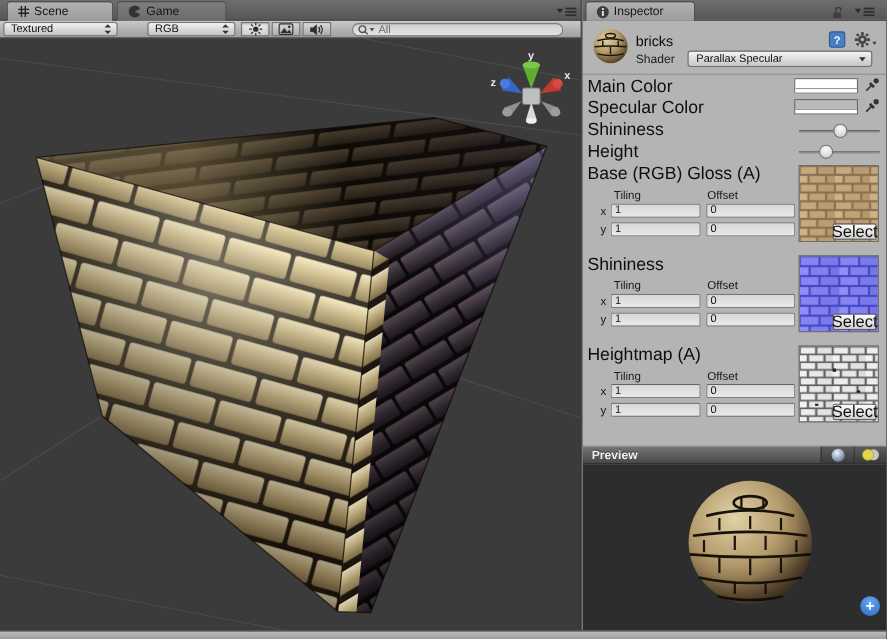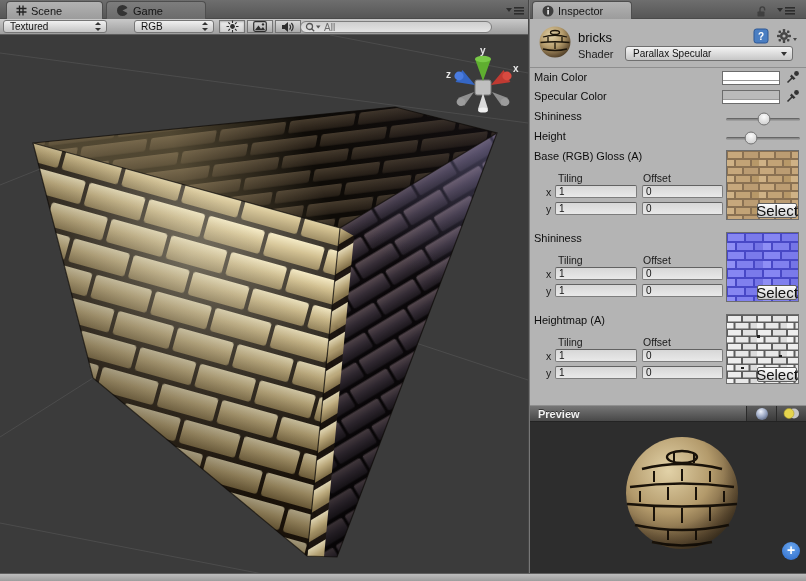--- a/index.html
+++ b/index.html
@@ -26,21 +26,21 @@
   .updown:after{bottom:0;border-top:3.5px solid #333}
   .tbtn{position:absolute;top:1px;width:26px;height:13px;border:1px solid #757575;box-sizing:border-box;
         display:flex;align-items:center;justify-content:center;background:linear-gradient(#d9d9d9,#ababab)}
   .tbtn.pressed{background:linear-gradient(#efefef,#cfcfcf);box-shadow:inset 0 1px 2px rgba(0,0,0,.25)}
   .searchbox{position:absolute;top:2px;height:12px;border:1px solid #7e7e7e;border-radius:7px;
         background:linear-gradient(#cfcfcf,#e4e4e4);display:flex;align-items:center;padding:0 4px;box-sizing:border-box}
   .searchbox input{border:none;background:transparent;outline:none;font-size:10px;color:#6b6b6b;width:150px;padding:0;margin-left:2px;font-family:inherit}
   
   .inspector{position:absolute;left:530px;top:0;width:276px;height:573px;background:#b4b4b4}
   .insp-divider{position:absolute;left:528px;top:0;width:2px;height:573px;background:linear-gradient(90deg,#2e2e2e,#8f8f8f)}
-  .lbl{position:absolute;font-size:11px;color:#0e0e0e}
+  .lbl{position:absolute;font-size:16px;color:#0e0e0e}
   .hdr-name{font-size:13px;color:#0a0a0a}
   .shader-dd{position:absolute;height:15px;border:1px solid #6f6f6f;border-radius:3px;
       background:linear-gradient(#f4f4f4,#c6c6c6);display:flex;align-items:center;box-sizing:border-box}
   .shader-dd .txt{font-size:10px;color:#111;padding-left:7px;flex:1}
   .darr{width:0;height:0;border-left:3.5px solid transparent;border-right:3.5px solid transparent;border-top:4px solid #333;margin-right:5px}
   .swatch{position:absolute;width:58px;height:14px;border:1px solid #6c6c6c;box-sizing:border-box}
   .swatch .alpha{position:absolute;left:0;right:0;bottom:0;height:3px;background:#fff;border-top:1px solid #9a9a9a}
   .slider{position:absolute;width:74px;height:14px}
   .slider .track{position:absolute;left:0;right:0;top:6px;height:3px;border-radius:2px;
       background:linear-gradient(#808080,#a8a8a8);border-top:1px solid #666;box-sizing:border-box}
@@ -113,21 +113,21 @@
       <polygon points="2,9 5.5,4.5 8,8 10,6 12,9" fill="#2e2e2e"></polygon>
       <circle cx="10" cy="3.4" r="1.2" fill="#2e2e2e"></circle>
     </svg>
   </div>
   <div class="tbtn" style="left:275px">
     <svg width="14" height="12">
       <polygon points="1,4 3.6,4 7,1 7,11 3.6,8 1,8" fill="#2e2e2e"></polygon>
       <path d="M8.6 3.5 a4 4 0 0 1 0 5 M10.4 2 a6.2 6.2 0 0 1 0 8" stroke="#2e2e2e" stroke-width="1.2" fill="none"></path>
     </svg>
   </div>
-  <div class="searchbox" style="left:300px;width:192px">
+  <div class="searchbox" style="left:320px;width:192px">
     <svg width="17" height="11">
       <circle cx="4.5" cy="4.5" r="3" fill="none" stroke="#555" stroke-width="1.3"></circle>
       <path d="M6.7 6.7 L9.2 9.2" stroke="#555" stroke-width="1.3"></path>
       <polygon points="11,3.5 15.5,3.5 13.2,6.6" fill="#555"></polygon>
     </svg>
     <input value="All" style="">
   </div>
 </div>
 
 <svg class="abs" style="left:0;top:35px" width="528" height="538" viewBox="0 0 528 538">

